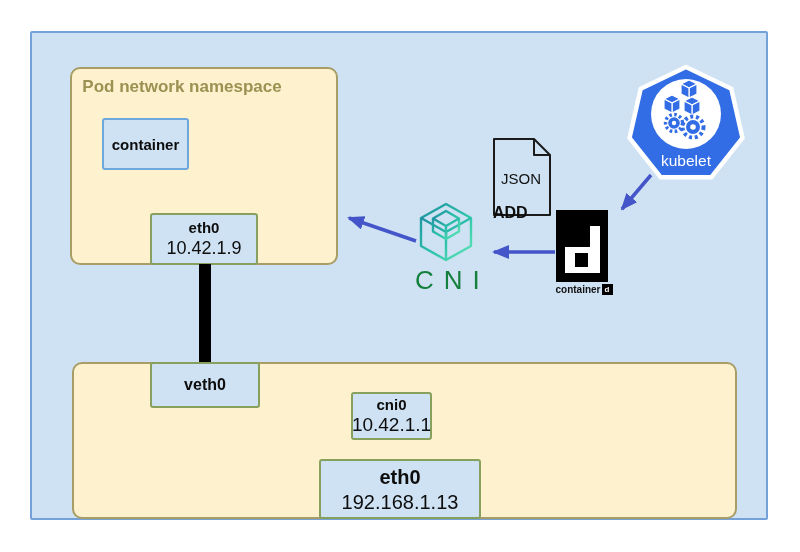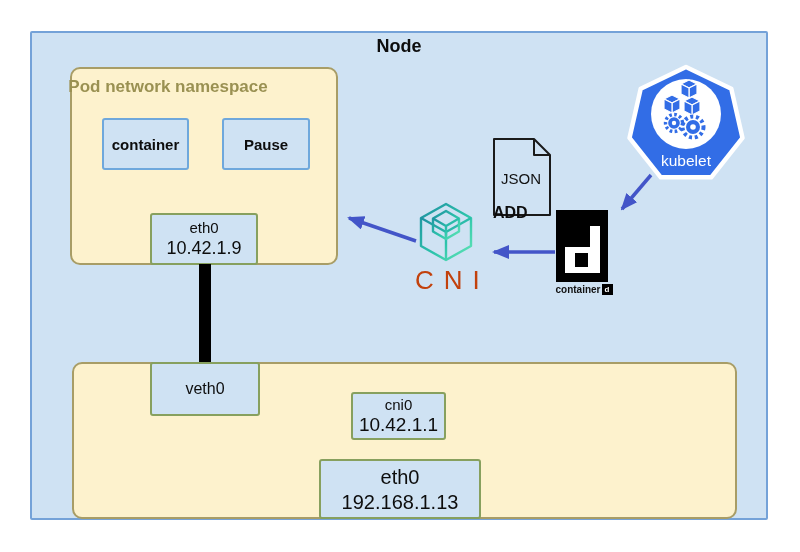--- a/index.html
+++ b/index.html
@@ -10,68 +10,64 @@
 
   .node-box{left:30px;top:31px;width:738px;height:489px;background:#cfe2f3;
             border:2px solid #74a2d8;border-radius:2px;}
   .node-title{left:30px;top:36px;width:738px;text-align:center;
               font-size:18px;font-weight:700;}
 
   .ns{background:#fdf2cd;border:2px solid #a89d66;border-radius:10px;}
   .pod-ns{left:70px;top:67px;width:268px;height:198px;}
   .root-ns{left:72px;top:362px;width:665px;height:157px;}
   .ns-label{font-size:17px;font-weight:700;color:#9a9152;text-align:center;}
-  .pod-ns-label{left:62px;top:77px;width:212px;}
+  .pod-ns-label{left:76px;top:77px;width:212px;}
   .root-ns-label{left:445px;top:372px;width:300px;}
 
   .bluebox{background:#cfe2f3;display:flex;align-items:center;justify-content:center;
            flex-direction:column;}
   .proc{border:2px solid #6fa8dc;border-radius:3px;font-size:15px;font-weight:700;}
   .iface{border:2px solid #87a05e;border-radius:3px;}
   .container-box{left:102px;top:118px;width:87px;height:52px;}
   .pause-box{left:222px;top:118px;width:88px;height:52px;}
   .pod-eth0{left:150px;top:213px;width:108px;height:52px;}
-  .veth0{left:150px;top:362px;width:110px;height:54px;font-size:16px;font-weight:400;}
-  .cni0{left:351px;top:392px;width:95px;height:48px;}
+  .veth0{left:150px;top:362px;width:110px;height:46px;font-size:16px;font-weight:700;}
+  .cni0{left:351px;top:392px;width:81px;height:48px;}
   .root-eth0{left:319px;top:459px;width:162px;height:60px;}
-  .if-name{font-size:15px;font-weight:400;line-height:1.3;}
+  .if-name{font-size:15px;font-weight:700;line-height:1.3;}
   .if-ip{font-size:18px;line-height:1.2;}
   .cni0 .if-ip{font-size:19px;}
   .root-eth0 .if-name{font-size:20px;}
   .root-eth0 .if-ip{font-size:20px;}
 
   .black-link{left:199px;top:264px;width:12px;height:100px;background:#000;}
 
   .add-label{left:493px;top:204px;width:57px;font-size:16px;font-weight:700;}
-  .cni-text{left:415px;top:265px;font-size:26px;letter-spacing:10px;color:#c2410c;}
+  .cni-text{left:415px;top:265px;font-size:26px;letter-spacing:10px;color:#15803d;}
 
   .containerd-word{left:546px;top:284px;width:76px;display:flex;align-items:center;
                    justify-content:center;gap:1px;}
   .containerd-word .w{font-size:10px;font-weight:700;color:#111;}
   .containerd-word .dbox{width:11px;height:11px;background:#000;color:#fff;font-size:8px;
                    font-weight:700;display:flex;align-items:center;justify-content:center;}
   svg{display:block;}
   .overlay{left:0;top:0;pointer-events:none;}
 </style>
 </head>
 <body>
 
 <div id="canvas">
 
   <div class="abs node-box"></div>
-  <div class="abs node-title">Node</div>
 
   <div class="abs ns pod-ns"></div>
   <div class="abs ns-label pod-ns-label">Pod network namespace</div>
 
   <div class="abs bluebox proc container-box">
     <span>container</span>
-  </div>
-  <div class="abs bluebox proc pause-box">
-    <span>Pause</span>
   </div>
 
   <div class="abs bluebox iface pod-eth0">
     <span class="if-name">eth0</span>
     <span class="if-ip">10.42.1.9</span>
   </div>
 
   <div class="abs black-link"></div>
 
   <div class="abs ns root-ns"></div>

